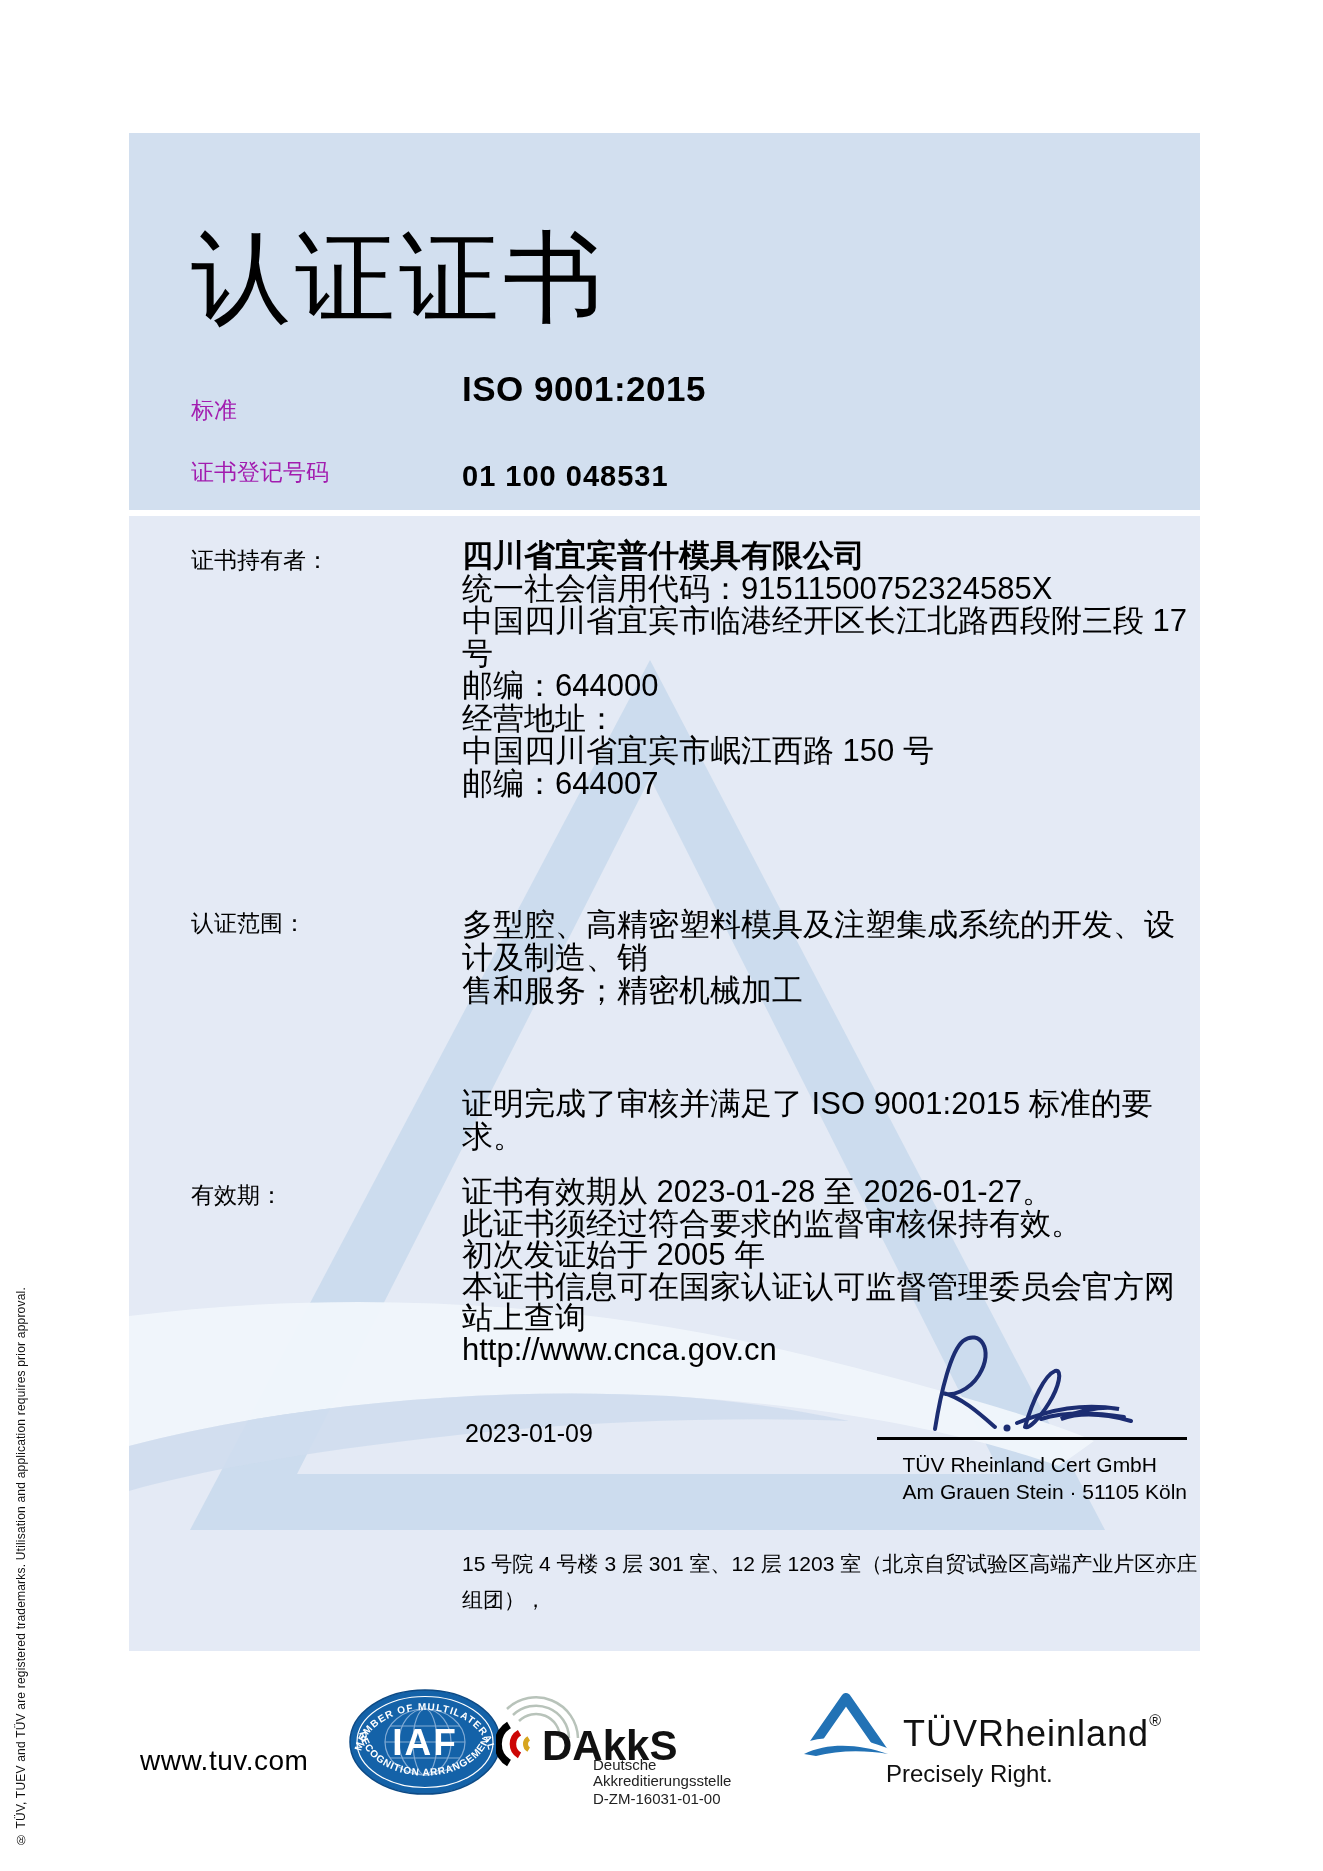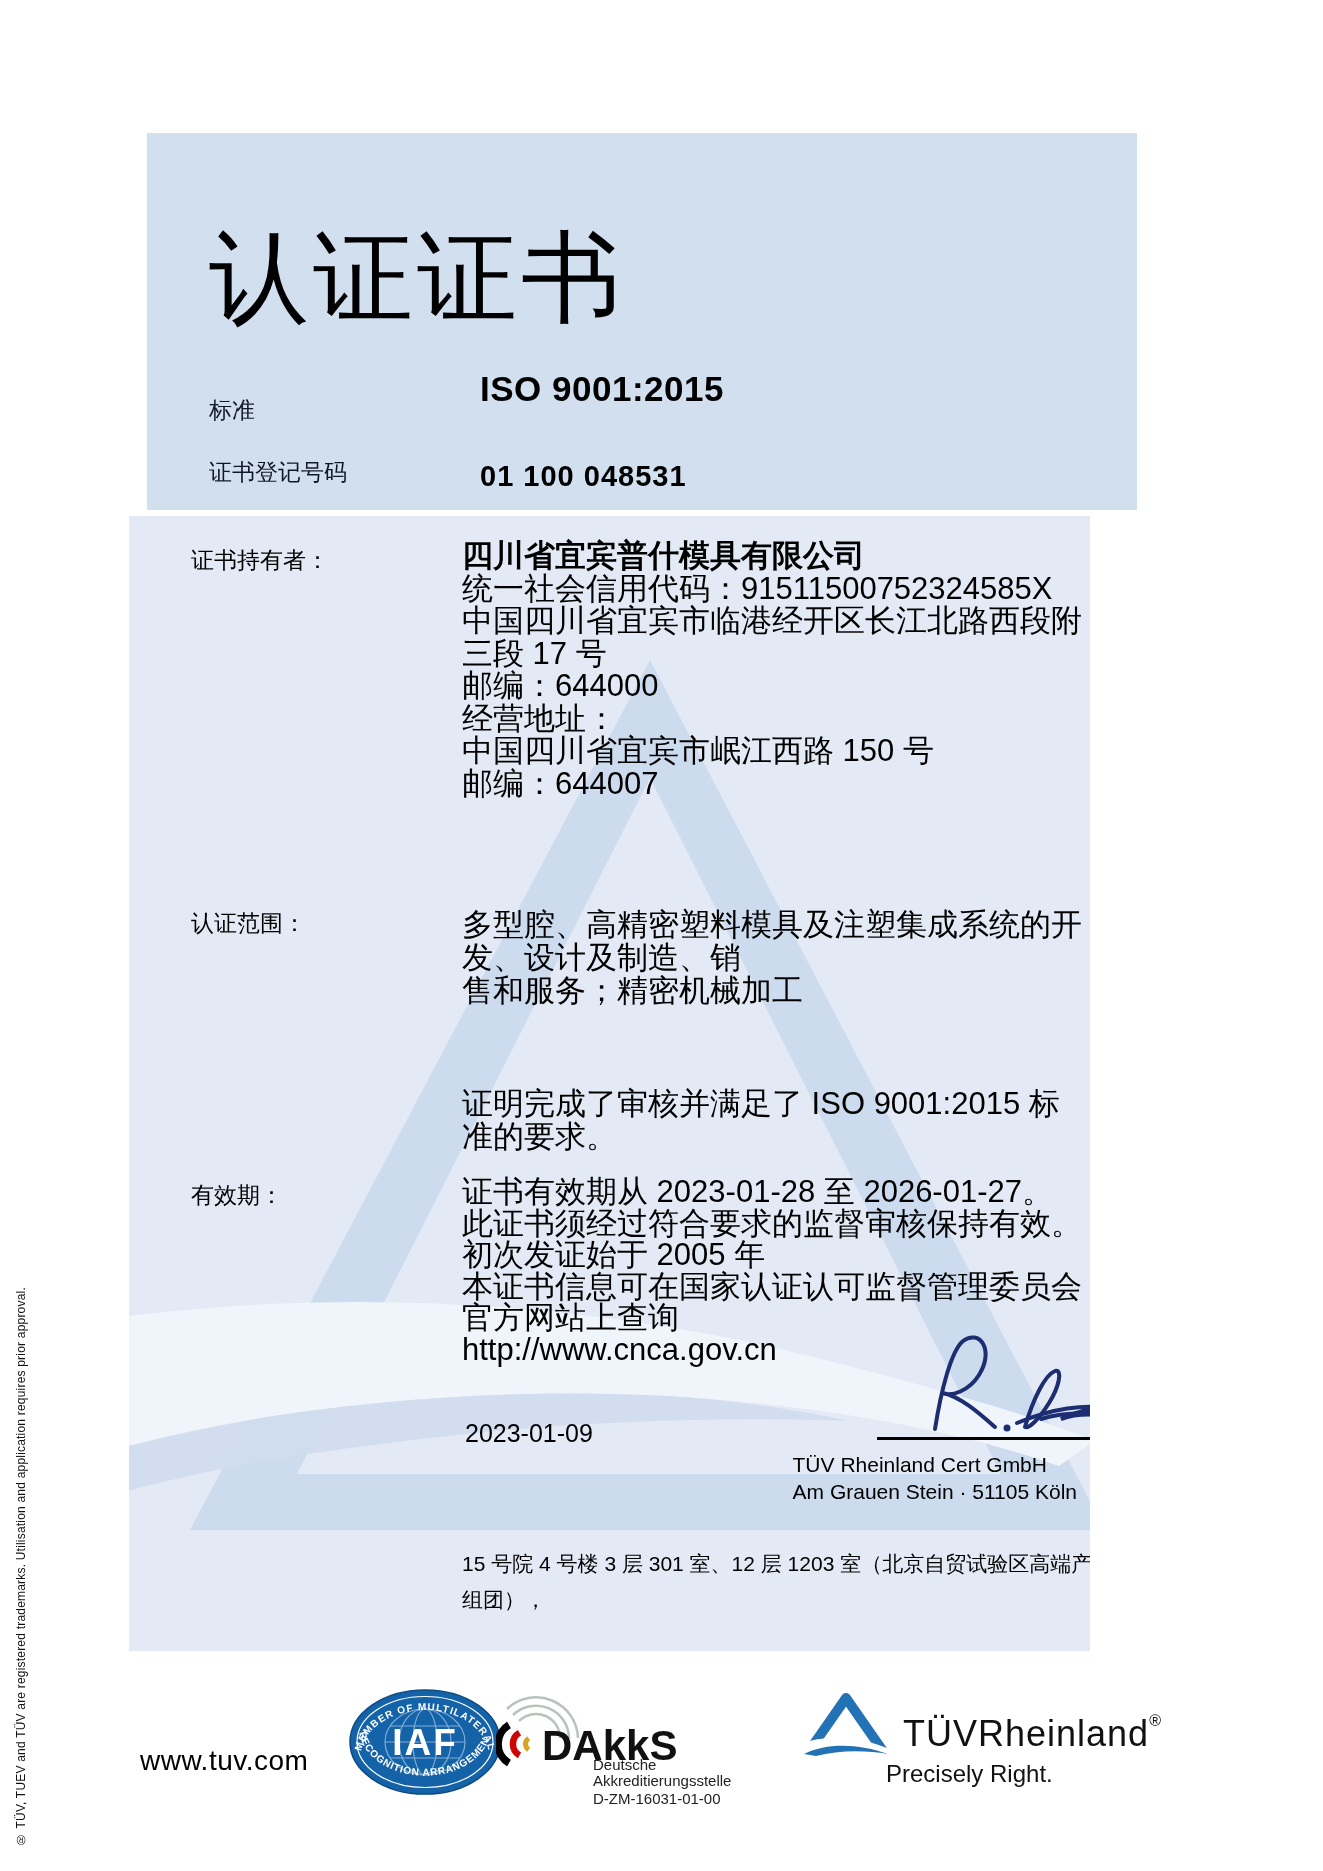--- a/index.html
+++ b/index.html
@@ -6,32 +6,32 @@
   .page{position:relative;width:1323px;height:1871px;background:#fff;overflow:hidden;
         font-family:"Liberation Sans",sans-serif;color:#000;}
   .abs{position:absolute;}
 
   
   .side-note{position:absolute;left:14px;top:1088px;height:758px;width:18px;
     writing-mode:vertical-rl;transform:rotate(180deg);
     font-size:12px;color:#111;letter-spacing:.2px;white-space:nowrap;}
 
   
-  .header-block{position:absolute;left:129px;top:133px;width:990px;height:377px;background:#d2dfef;margin-left:18px;}
+  .header-block{position:absolute;left:129px;top:133px;width:1071px;height:377px;background:#d2dfef;}
   .cert-title{position:absolute;left:62px;top:84px;font-size:100px;font-weight:500;
     letter-spacing:4px;line-height:1.2;margin:0;}
-  .hlabel{position:absolute;left:62px;font-size:23px;color:#0f172a;}
+  .hlabel{position:absolute;left:62px;font-size:23px;color:#a21caf;}
   .hvalue{position:absolute;left:333px;font-weight:bold;}
   .std-label{top:262px;}
   .std-value{top:236px;font-size:35px;letter-spacing:.5px;}
   .no-label{top:324px;}
   .no-value{top:327px;font-size:29px;letter-spacing:1px;}
 
   
-  .body-block{position:absolute;left:129px;top:516px;width:961px;height:1135px;
+  .body-block{position:absolute;left:129px;top:516px;width:1071px;height:1135px;
     background:#e4eaf5;overflow:hidden;}
   .watermark{position:absolute;left:0;top:0;width:1071px;height:1135px;}
   .blabel{position:absolute;left:62px;font-size:23px;z-index:2;}
   .bcol{position:absolute;left:333px;z-index:2;font-size:31px;line-height:32.5px;}
   .holder-label{top:29px;}
   .holder-text{top:24px;}
   .holder-name{font-weight:bold;}
   .scope-label{top:392px;}
   .scope-text{top:392px;line-height:33px;}
   .statement{top:572px;}

